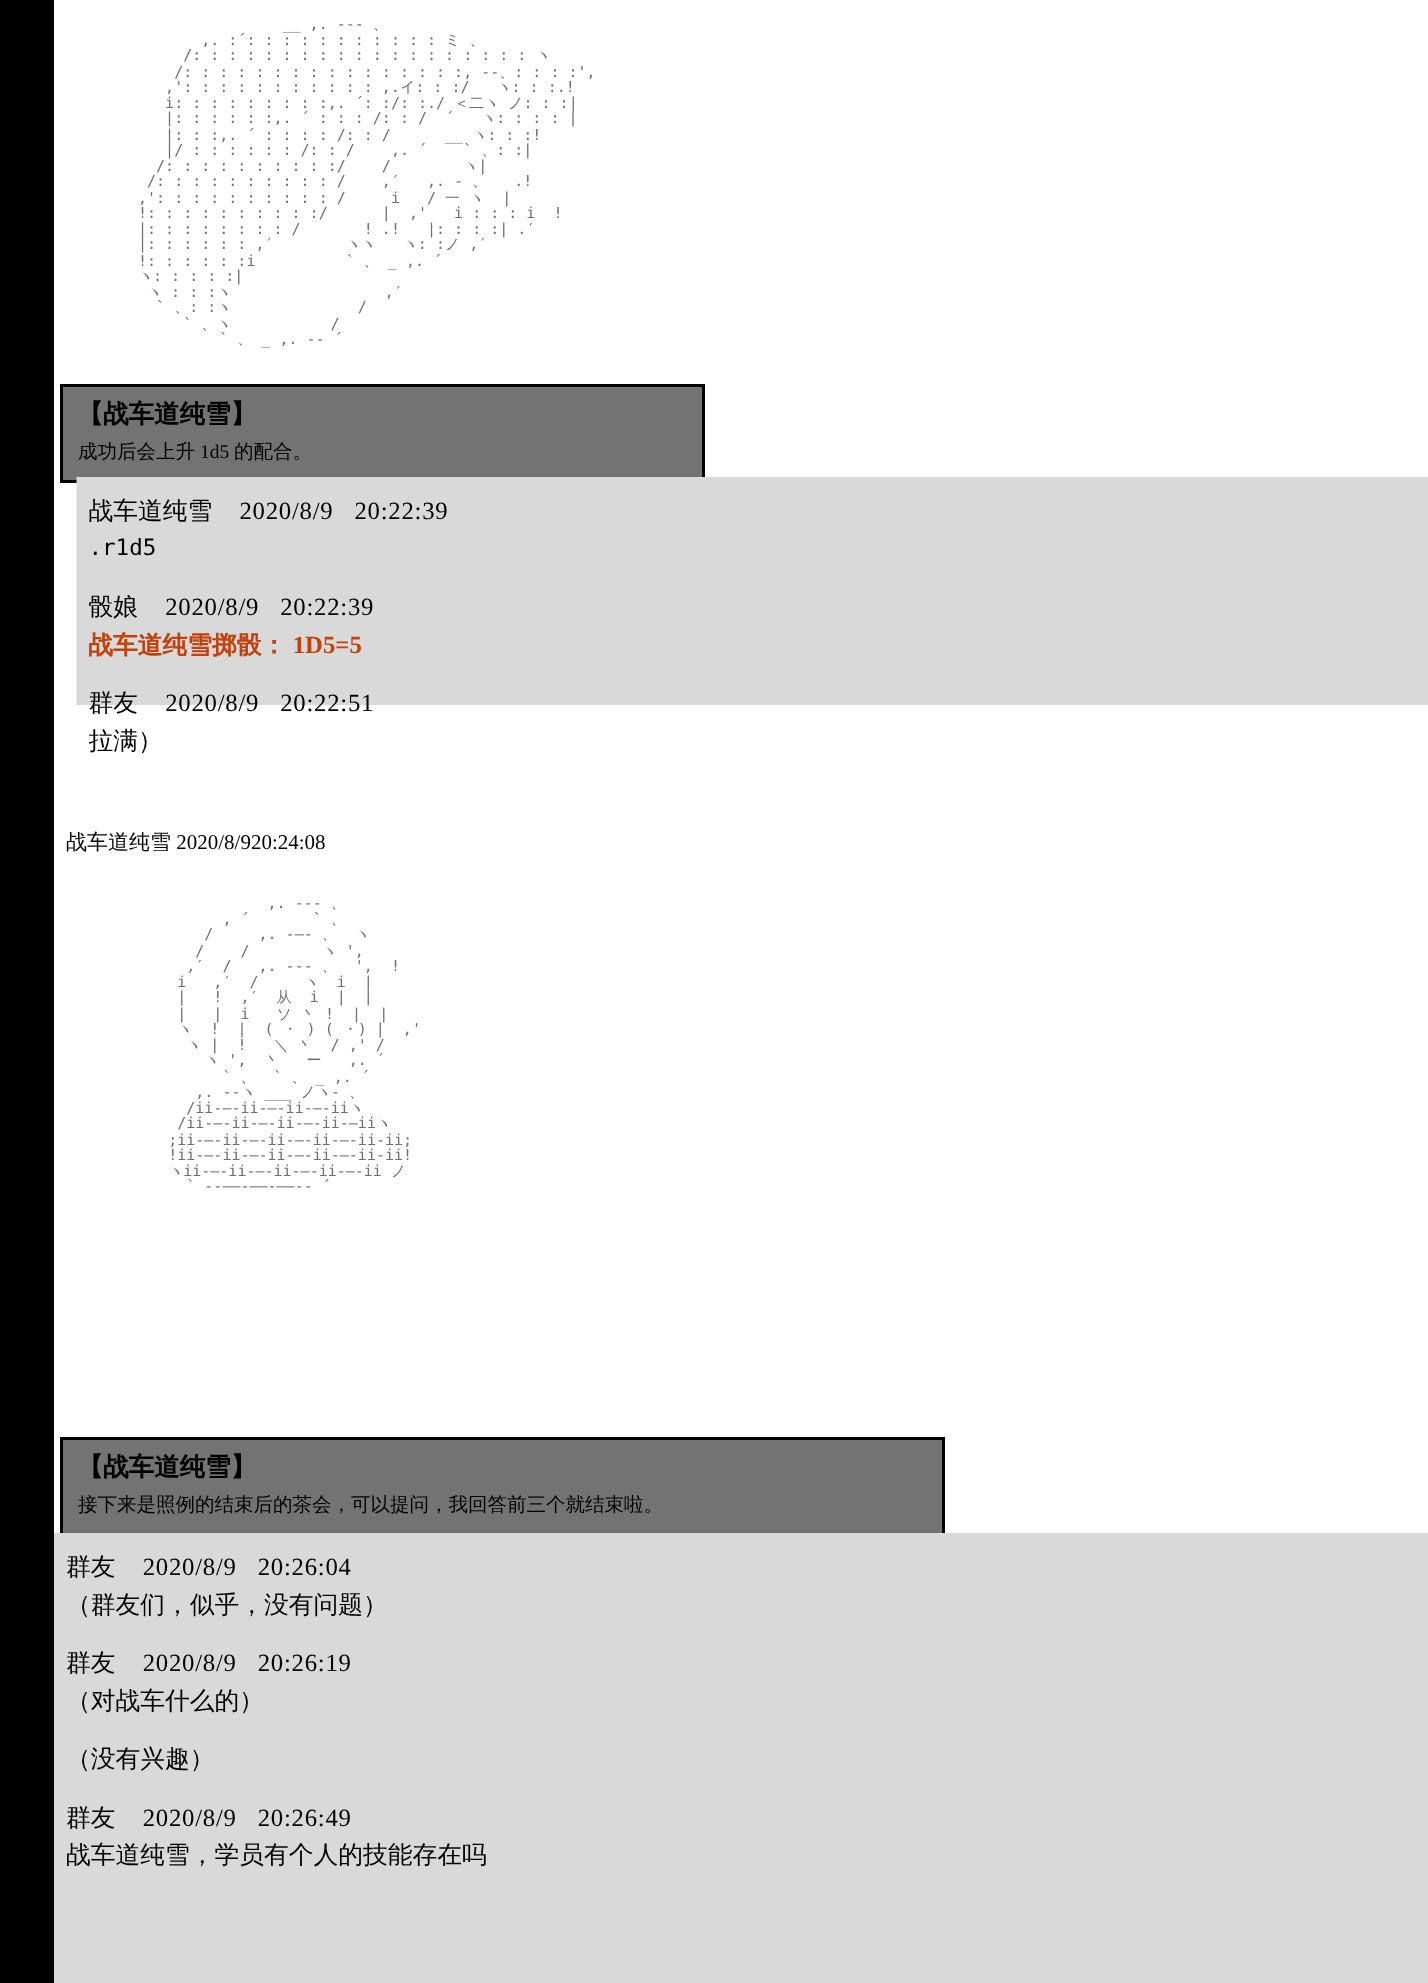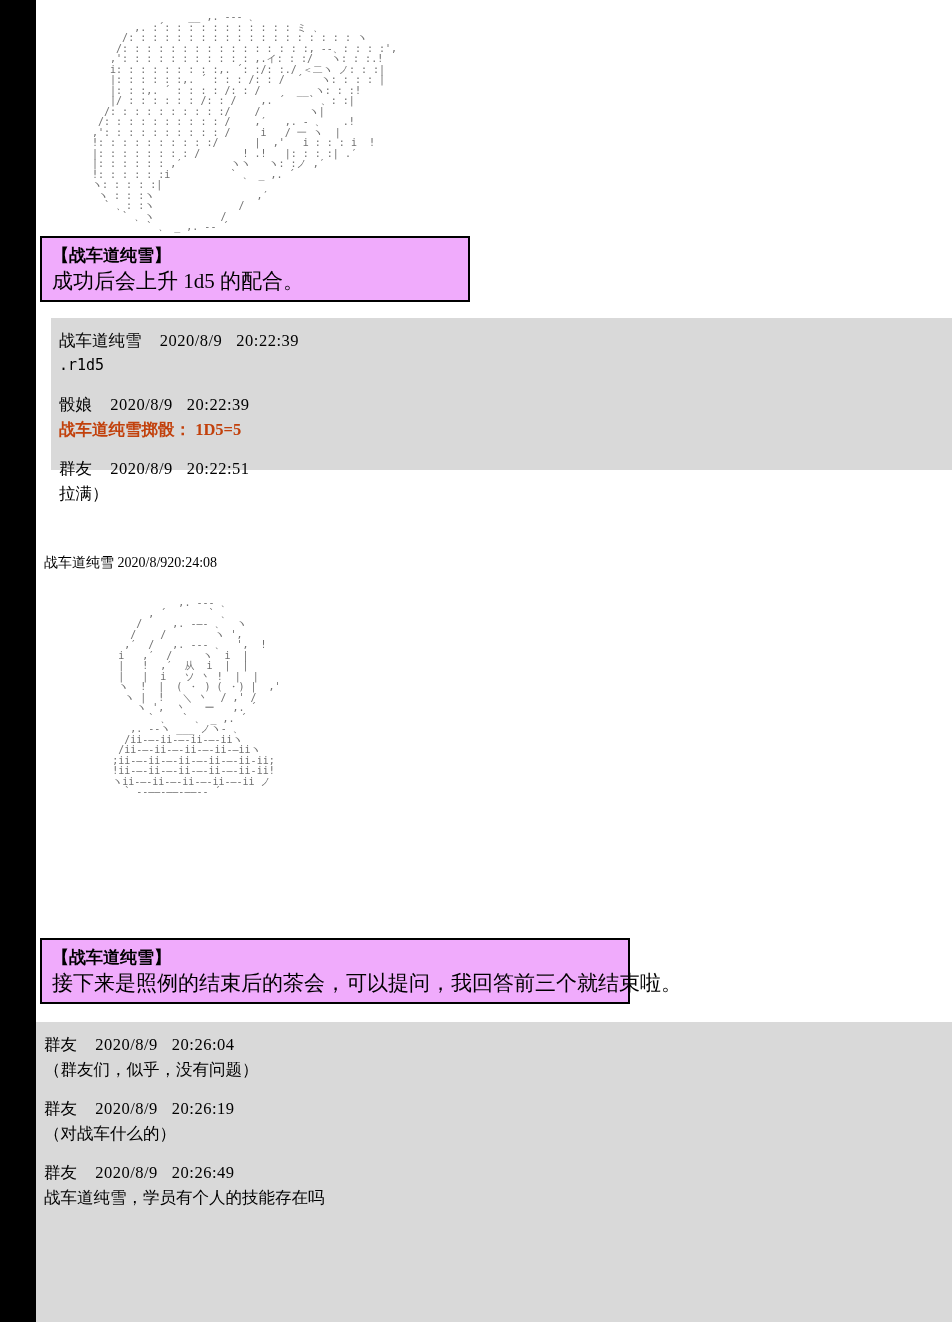--- a/index.html
+++ b/index.html
@@ -46,32 +46,33 @@
   }
   .ascii-2 {
     position: absolute;
     left: 70px;
     top: 588px;
   }
   
   .dialogue-box {
     position: absolute;
     border: 2px solid #000000;
-    background: #f0abfc;
+    background: #737373;
     box-sizing: border-box;
     padding: 6px 10px 8px 10px;
+    margin-top: 20px;
   }
   .dialogue-box .speaker {
     font-size: 17px;
     font-weight: bold;
     line-height: 24px;
     white-space: nowrap;
   }
   .dialogue-box .line {
-    font-size: 21px;
+    font-size: 13px;
     line-height: 26px;
     white-space: nowrap;
   }
   #dialogue-1 {
     left: 40px;
     top: 236px;
     width: 430px;
     height: 66px;
   }
   #dialogue-2 {
@@ -234,20 +235,21 @@
 
     <div class="msg">
       <div class="meta">
         <span class="name">群友</span>
         <span class="stamp"><span>2020/8/9</span><span class="time">20:26:19</span></span>
       </div>
       <div class="body-text">（对战车什么的）</div>
     </div>
 
     <div class="msg">
+      <div class="body-text">（没有兴趣）</div>
     </div>
 
     <div class="msg">
       <div class="meta">
         <span class="name">群友</span>
         <span class="stamp"><span>2020/8/9</span><span class="time">20:26:49</span></span>
       </div>
       <div class="body-text">战车道纯雪，学员有个人的技能存在吗</div>
     </div>
   </div>

